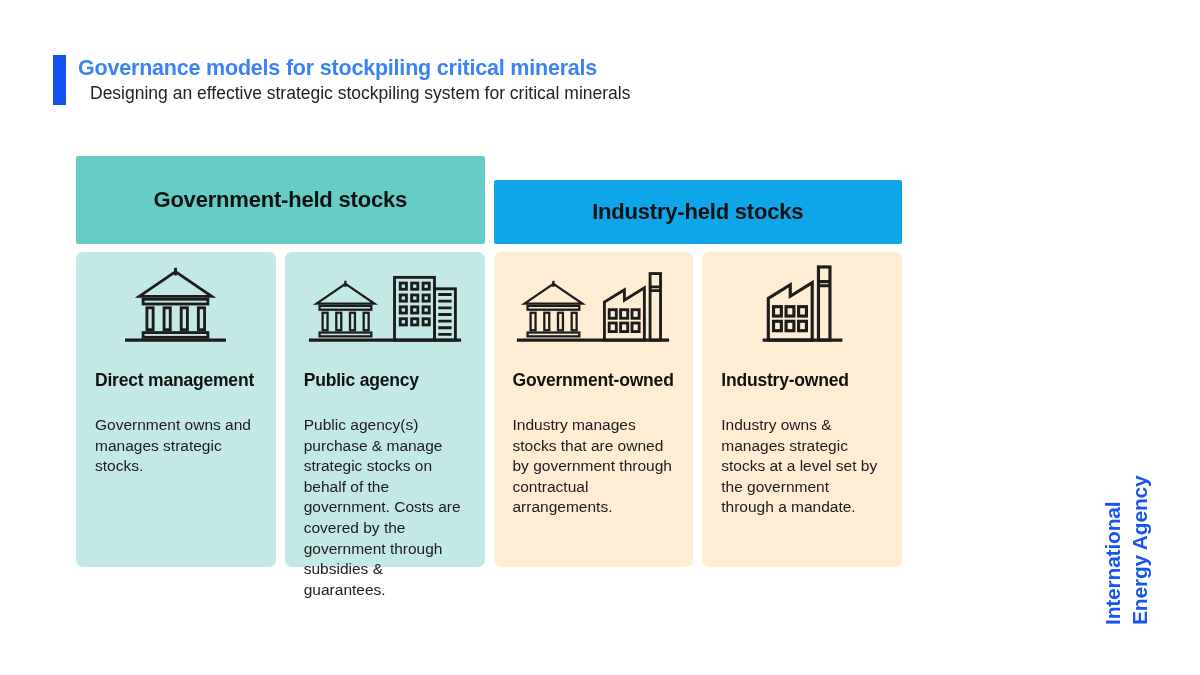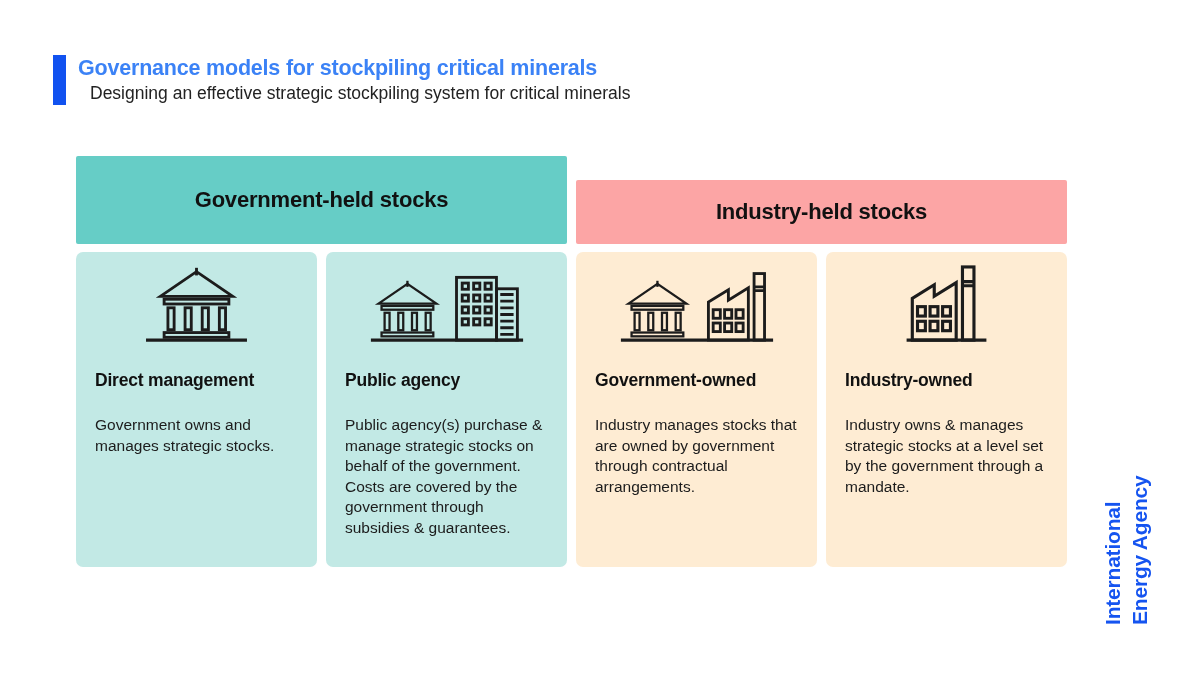--- a/index.html
+++ b/index.html
@@ -8,26 +8,26 @@
 
   .slide { position: relative; width: 1200px; height: 675px; background: #ffffff; overflow: hidden; }
 
   
   .title-block { position: absolute; left: 53px; top: 55px; display: flex; align-items: flex-start; }
   .accent-bar { width: 13px; height: 50px; background: #1152f0; margin-right: 12px; flex: 0 0 auto; }
   .page-title { font-size: 21.5px; font-weight: 700; color: #3b82f6; line-height: 1.22; letter-spacing: -0.2px; }
   .page-subtitle { font-size: 17.5px; font-weight: 400; color: #222222; line-height: 1.25; margin-top: 2px; margin-left: 12px; }
 
   
-  .board { position: absolute; left: 76px; top: 156px; width: 991px; }
+  .board { position: absolute; left: 76px; top: 156px; width: 826px; }
   .group-headers { display: grid; grid-template-columns: 1fr 1fr; gap: 9px; height: 88px; }
   .group-header { display: flex; align-items: center; justify-content: center;
                   font-size: 22px; font-weight: 700; color: #111111; border-radius: 2px; letter-spacing: -0.2px; }
   .group-header.gov { background: #66cdc6; }
-  .group-header.ind { background: #fca5a5; margin-top: 24px; }
+  .group-header.ind { background: #0ea5e9; margin-top: 24px; }
 
   .cards { display: grid; grid-template-columns: repeat(4, 1fr); gap: 9px; margin-top: 8px; }
   .card { height: 315px; border-radius: 7px; padding: 8px 19px 0 19px; }
   .card.gov { background: #c2e9e5; }
   .card.ind { background: #feecd3; }
 
   .icon-wrap { height: 84px; display: flex; align-items: flex-end; justify-content: center; }
   .icon-wrap svg { display: block; }
 
   .card-title { font-size: 17.5px; font-weight: 700; color: #111111; margin-top: 26px; letter-spacing: -0.2px; }

